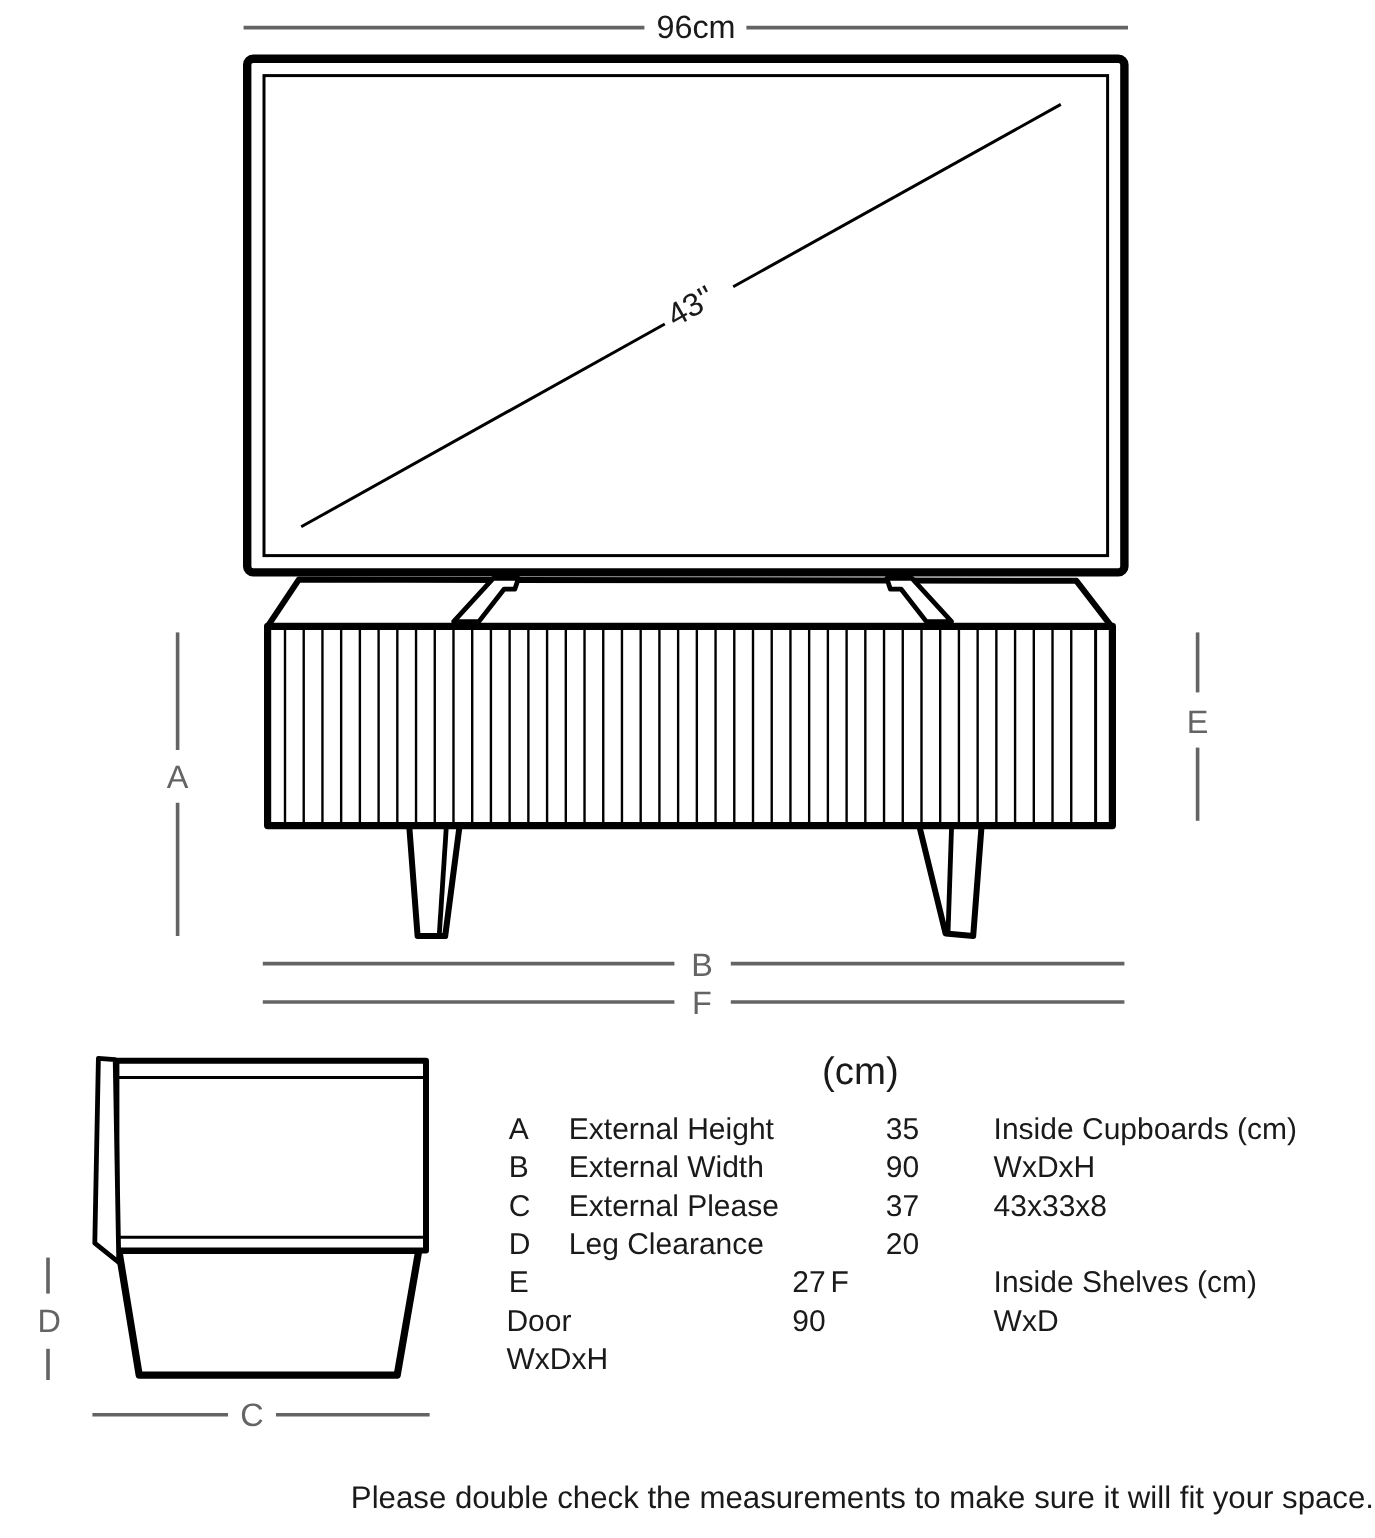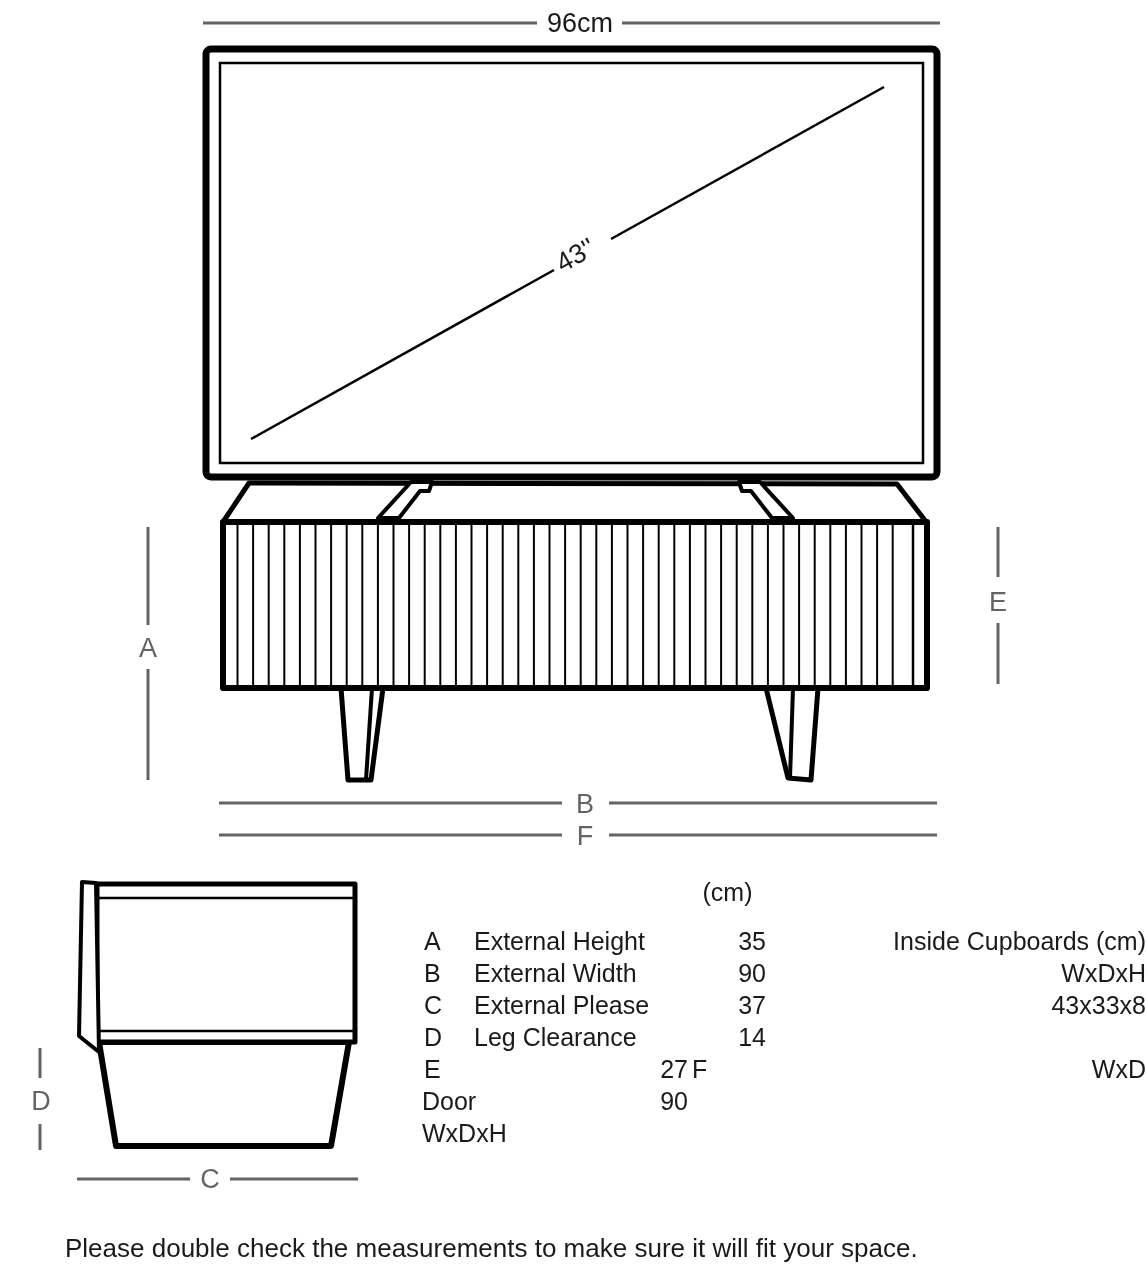--- a/index.html
+++ b/index.html
@@ -25,39 +25,39 @@
   }
   .blacktext{
     fill:var(--text);
     font-family:"Liberation Sans", sans-serif;
     font-size:27px;
     text-anchor:middle;
   }
   .overlay{position:absolute;}
   .spec-header{
     left:685px;top:876px;width:85px;
-    text-align:center;font-size:25px;line-height:32px;
+    text-align:left;font-size:32px;line-height:32px;
   }
   .spec-table{
     left:420px;top:925px;width:346px;
     display:grid;grid-template-columns:52px 216px 78px;
     font-size:25px;line-height:32px;
   }
   .spec-table .cell-letter{padding-left:4px;}
   .spec-table .cell-name{padding-left:2px;}
   .spec-table .cell-value{text-align:right;}
   .inside-block{
-    left:828px;width:318px;text-align:right;
+    left:828px;width:318px;text-align:left;
     font-size:25px;line-height:32px;
   }
   .inside-block.cupboards{top:925px;}
   .inside-block.shelves{top:1053px;}
   .footer-note{
     left:65px;top:1233px;width:1080px;
-    text-align:left;font-size:26px;line-height:30px;
+    text-align:right;font-size:26px;line-height:30px;
   }
 </style>
 </head>
 <body>
 
 <svg id="diagram-svg" width="1146" height="1282" viewBox="0 0 1146 1282" xmlns="http://www.w3.org/2000/svg">
 
   <g>
     <line class="dimline" x1="203" y1="23" x2="537" y2="23" stroke-width="3"></line>
     <line class="dimline" x1="622" y1="23" x2="940" y2="23" stroke-width="3"></line>
@@ -191,33 +191,34 @@
   <div class="cell-letter">B</div>
   <div class="cell-name">External Width</div>
   <div class="cell-value">90</div>
 
   <div class="cell-letter">C</div>
   <div class="cell-name">External Please</div>
   <div class="cell-value">37</div>
 
   <div class="cell-letter">D</div>
   <div class="cell-name">Leg Clearance</div>
-  <div class="cell-value">14</div>
+  <div class="cell-value">20</div>
 
   <div class="cell-letter">E</div>
   <div class="cell-value">27</div>
 
   <div class="cell-letter">F</div>
   <div class="cell-name">Door WxDxH</div>
   <div class="cell-value">90</div>
 </div>
 
 <div class="overlay inside-block cupboards">
   <div>Inside Cupboards (cm)</div>
   <div>WxDxH</div>
   <div>43x33x8</div>
 </div>
 
 <div class="overlay inside-block shelves">
+  <div>Inside Shelves (cm)</div>
   <div>WxD</div>
 </div>
 
 <div class="overlay footer-note">Please double check the measurements to make sure it will fit your space.</div>
 
 </body></html>

